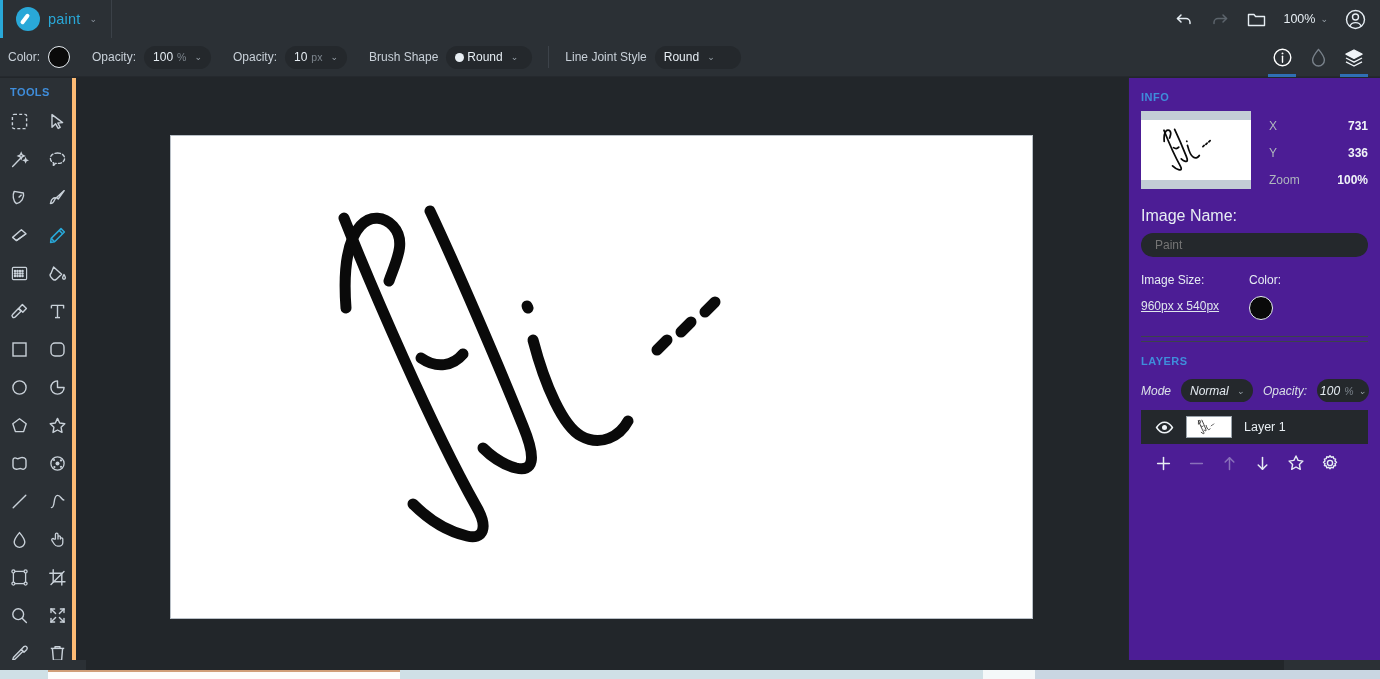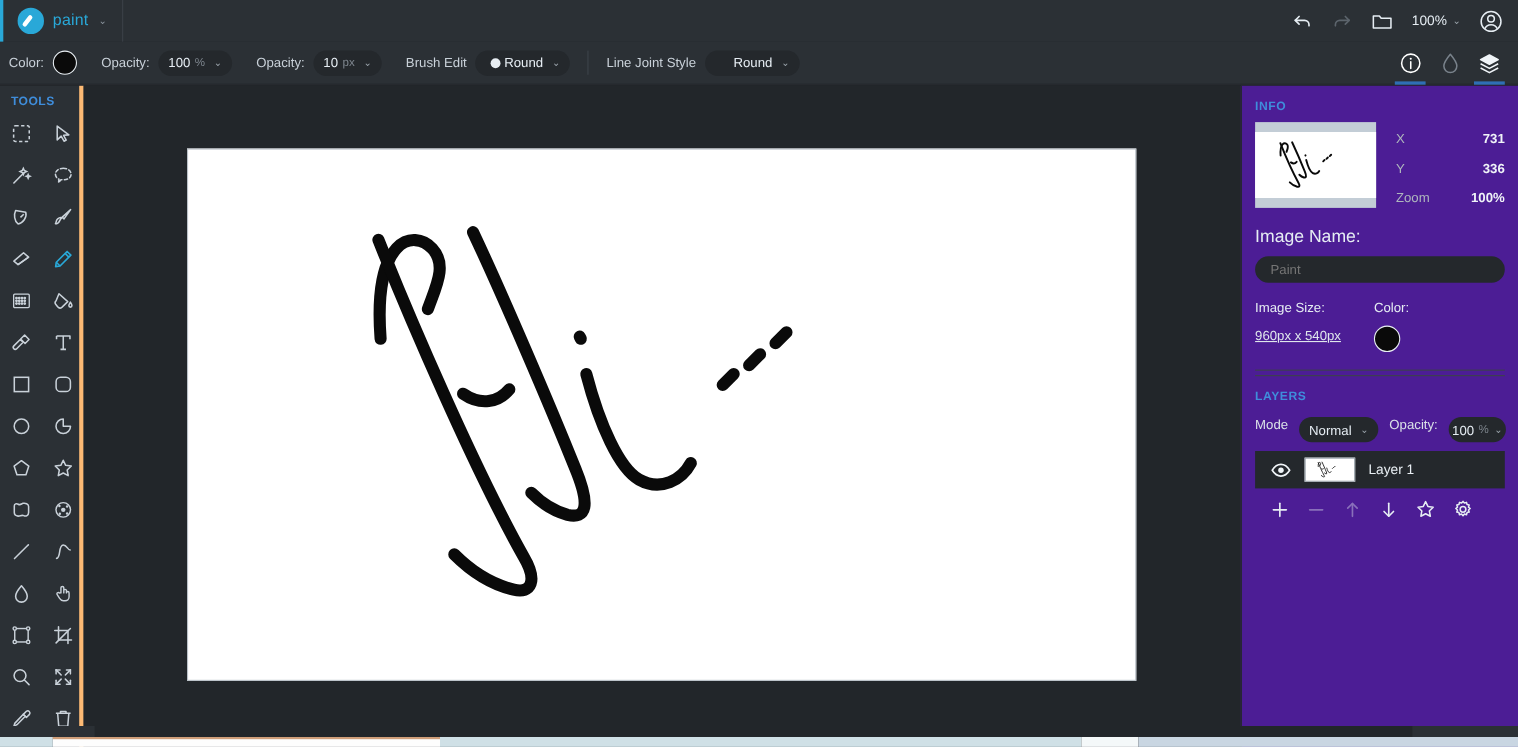--- a/index.html
+++ b/index.html
@@ -60,21 +60,21 @@
     background:#0a0a0a; border:1.5px solid #e8eef3;
   }
   .pill {
     height:23px; min-width:58px; border-radius:12px; background:#24282c;
     display:flex; align-items:center; justify-content:center; gap:4px;
     padding:0 9px; font-size:12px; color:#e6edf3;
   }
   .pill .unit { color:#7d858d; font-size:10.5px; }
   .pill .cv { color:#9aa3ab; font-size:9px; margin-left:4px; }
   .pill .dot { width:9px; height:9px; border-radius:50%; background:#e8eef3; margin-right:3px; }
-  .pill.wide { min-width:74px; justify-content:flex-end; }
+  .pill.wide { min-width:74px; justify-content:flex-start; }
   .divider-v { width:1px; height:22px; background:#3d434a; margin:0 16px; }
   .optionsbar-right { position:absolute; right:8px; top:0; height:39px; display:flex; align-items:flex-end; }
   .panel-tab {
     width:36px; height:39px; display:flex; flex-direction:column;
     align-items:center; justify-content:center; position:relative;
   }
   .panel-tab .tu { position:absolute; left:4px; right:4px; bottom:0; height:3px; background:#2f6fb5; }
 
   
   .tools {
@@ -122,21 +122,21 @@
     display:flex; align-items:center; padding:0 14px;
     font-size:12px; color:#6f777e;
   }
   .two-col { display:flex; margin-top:16px; }
   .two-col .c1 { width:108px; }
   .two-col .c2 { flex:1; }
   .sublbl { font-size:12px; color:#e6edf3; margin-bottom:9px; }
   .link { font-size:12px; color:#dfe6ec; text-decoration:underline; }
   .color-circle { width:24px; height:24px; border-radius:50%; background:#0a0a0a; border:1.5px solid #e8eef3; }
   .hr { height:1px; background:#3d434a; margin:16px 0 0 0; }
-  .layer-ctrls { display:flex; align-items:flex-start; gap:10px; margin:4px 0 8px 0; font-size:12px; }
+  .layer-ctrls { display:flex; align-items:center; gap:10px; margin:4px 0 8px 0; font-size:12px;font-style:italic; }
   .layer-ctrls .k { color:#dbe2e8; }
   .layer-row {
     height:34px; background:#24282c; display:flex; align-items:center;
     gap:12px; padding:0 14px; margin-top:8px;
   }
   .layer-thumb { width:46px; height:22px; background:#fff; border:1px solid #9aa3ab; flex:none; position:relative; overflow:hidden; }
   .layer-name { font-size:12.5px; color:#e8eef3; }
   .layer-actions { display:flex; align-items:center; gap:16px; padding:10px 0 0 14px; }
   .layer-actions span { display:flex; align-items:center; justify-content:center; }
   .dim { opacity:.40; }
@@ -217,21 +217,21 @@
     <div class="opt-group" style="margin-left:22px">
       <span class="opt-label">Opacity:</span>
       <div class="pill">
         <span>10</span>
         <span class="unit">px</span>
         <span class="cv">⌄</span>
       </div>
     </div>
 
     <div class="opt-group" style="margin-left:22px">
-      <span class="opt-label">Brush Edit</span>
+      <span class="opt-label">Brush Shape</span>
       <div class="pill wide" style="min-width:86px">
         <span style="display:flex;align-items:center">
           <span class="dot"></span>
           <span>Round</span>
         </span>
         <span class="cv">⌄</span>
       </div>
     </div>
 
     <div class="divider-v"></div>

